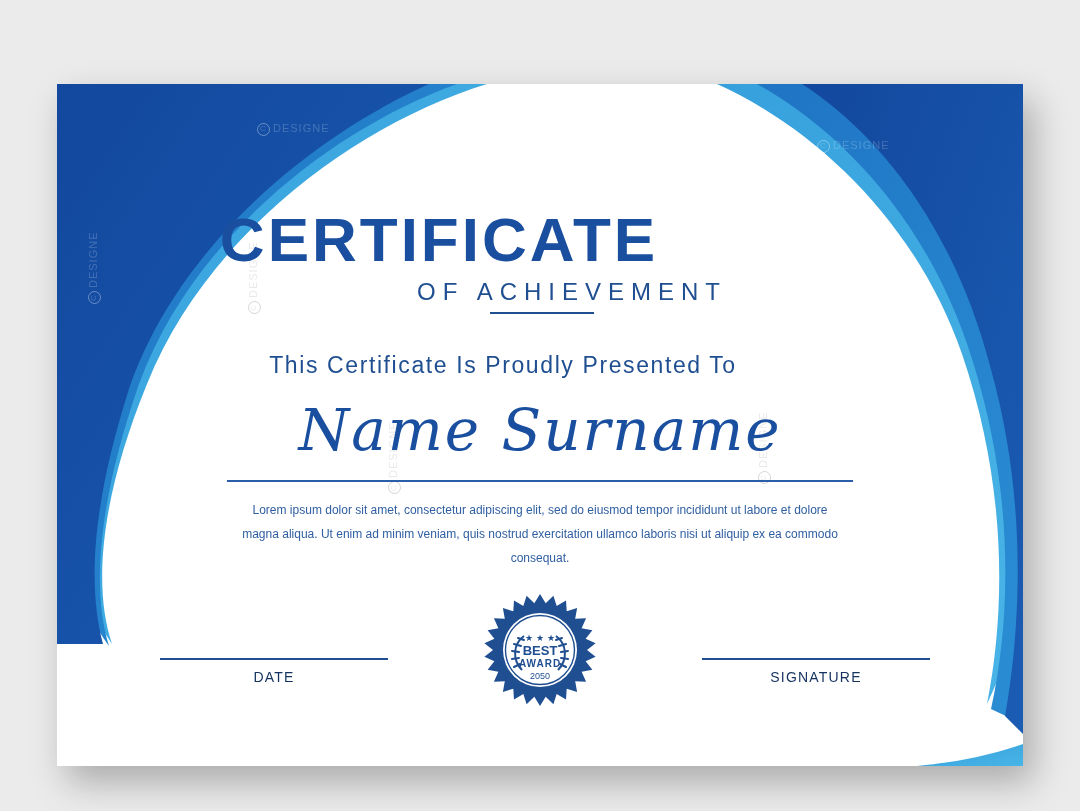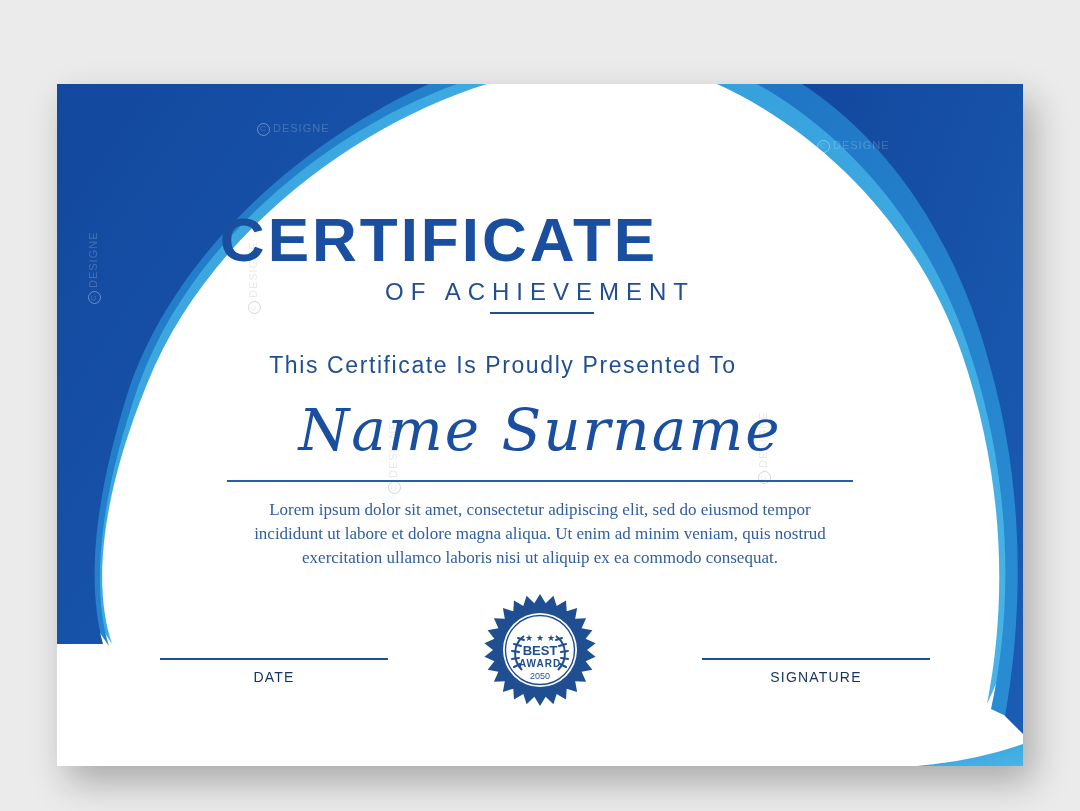--- a/index.html
+++ b/index.html
@@ -97,20 +97,21 @@
   .subtitle {
     position: absolute;
     top: 194px;
     left: 0;
     width: 966px;
     text-align: center;
     font-size: 24px;
     letter-spacing: 7px;
     color: #1f4e91;
     font-family: "Liberation Sans", sans-serif;
+    padding-left: 32px;
   }
 
   .subtitle-rule {
     position: absolute;
     top: 228px;
     left: 433px;
     width: 104px;
     height: 2px;
     background: #1f4e91;
   }
@@ -148,24 +149,24 @@
     height: 2px;
     background: #2b5ea8;
   }
 
   .body-text {
     position: absolute;
     top: 414px;
     left: 183px;
     width: 600px;
     text-align: center;
-    font-size: 17px;
+    font-size: 12px;
     line-height: 24px;
     color: #2f5ea1;
-    font-family: Liberation Serif, serif;
+    font-family: Liberation Sans, sans-serif;
   }
 
   
   .badge {
     position: absolute;
     left: 423px;
     top: 506px;
     width: 120px;
     height: 120px;
   }

